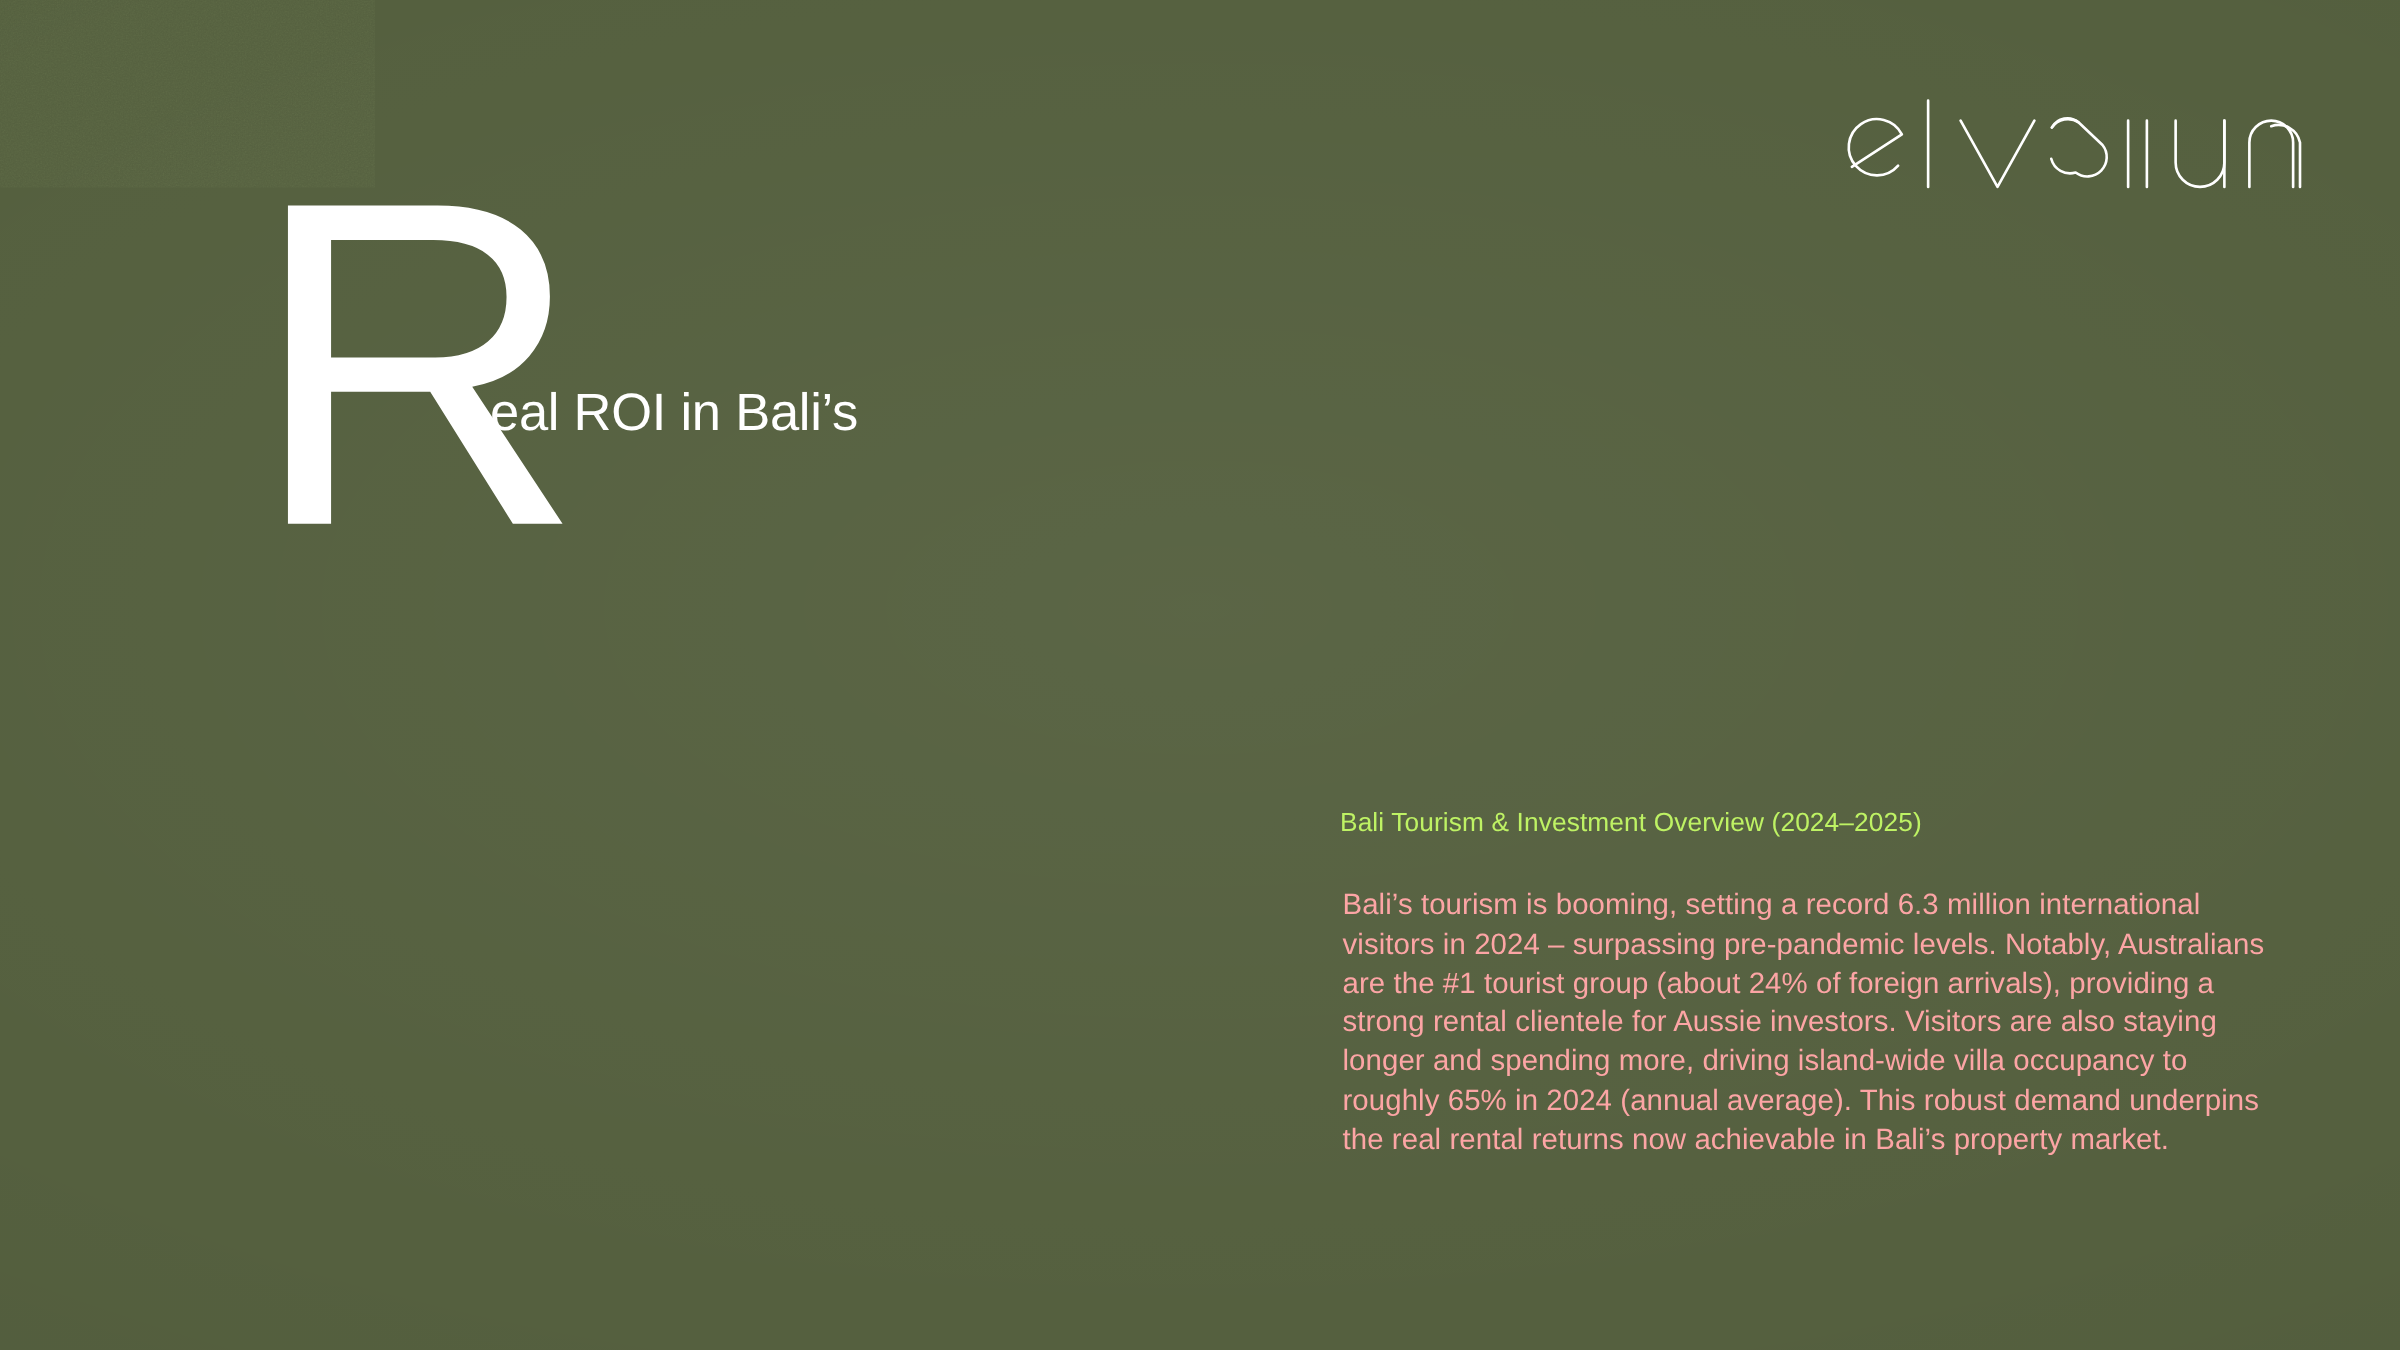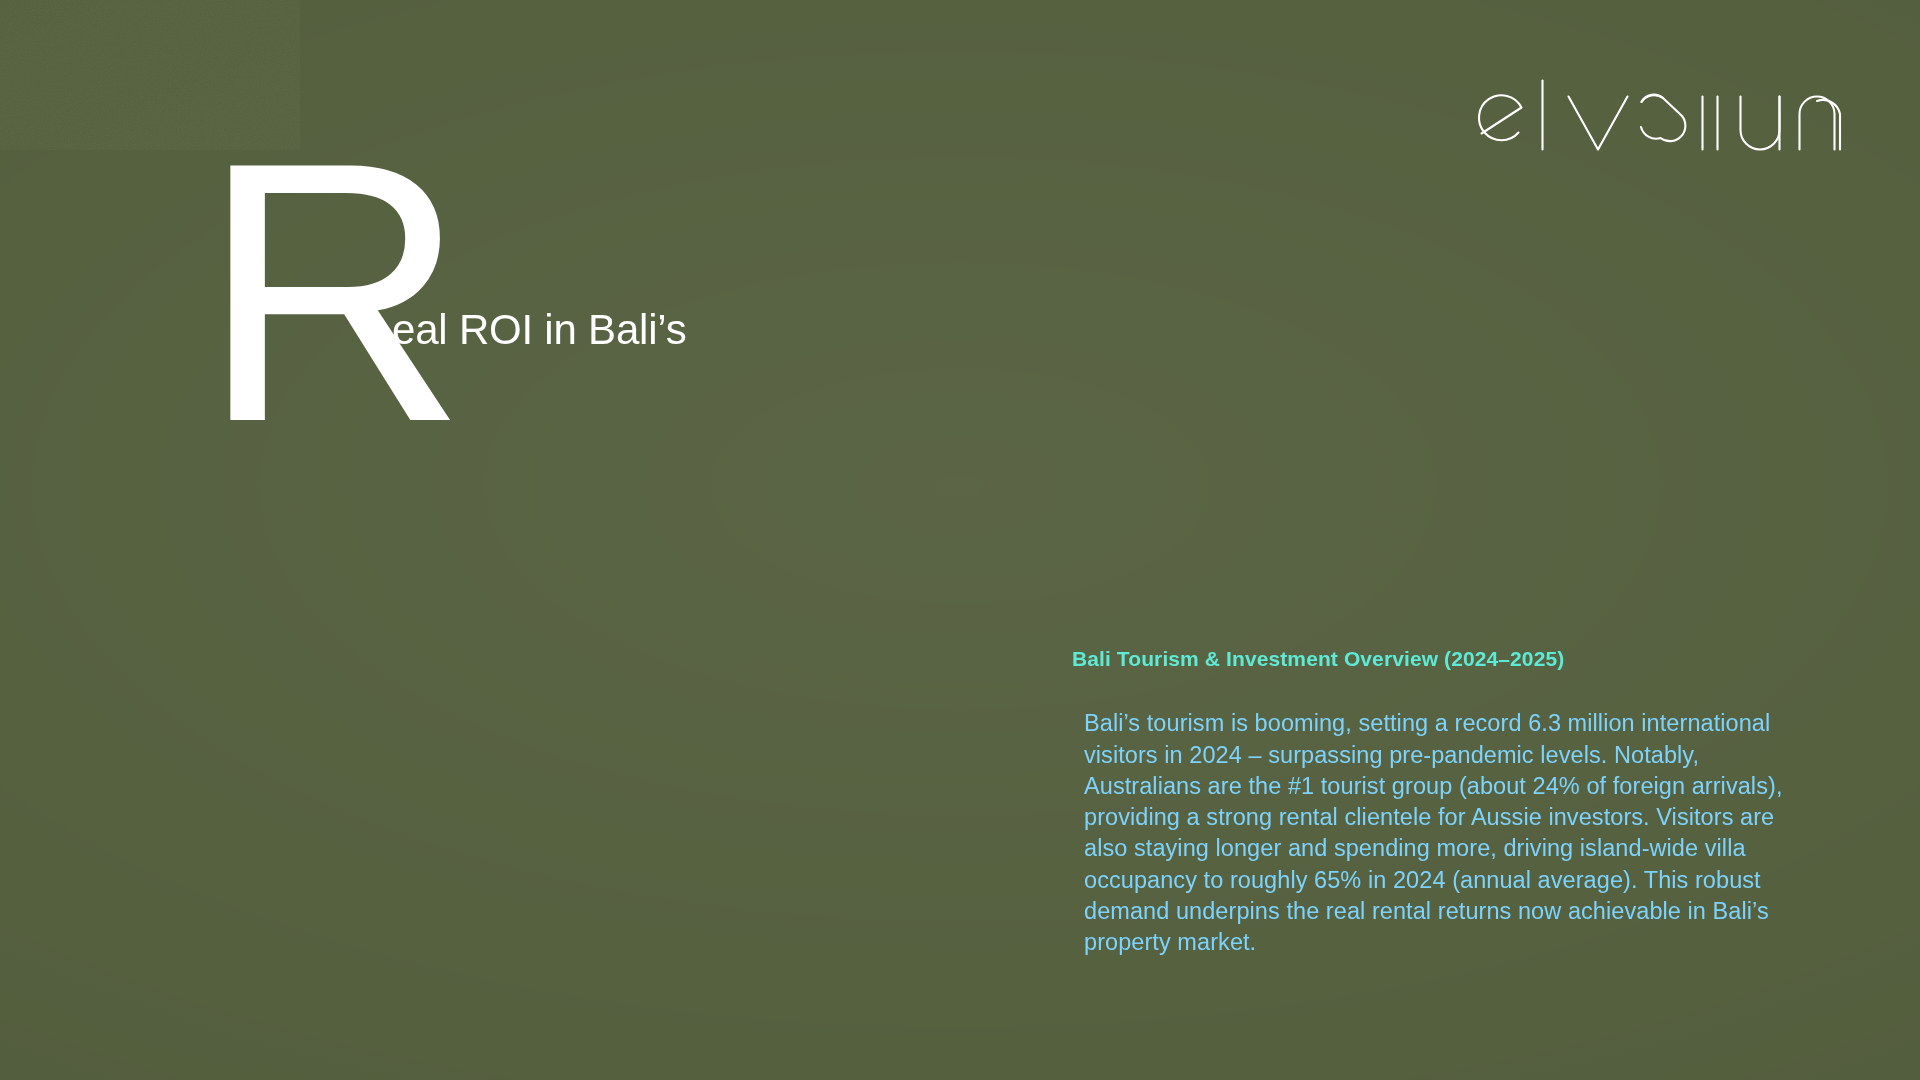--- a/index.html
+++ b/index.html
@@ -91,34 +91,34 @@
   
   .copy-block {
     position: absolute;
     left: 1072px;
     top: 645px;
     width: 760px;
   }
 
   .copy-title {
     font-size: 21px;
-    font-weight: 700;
+    font-weight: 400;
     line-height: 1.3;
     letter-spacing: 0.005em;
     margin: 0 0 36px 0;
-    color: #5eead4;
+    color: #bef264;
   }
 
   .copy-body {
     font-size: 23.5px;
     line-height: 1.33;
     font-weight: 400;
     letter-spacing: 0.003em;
-    margin: 12px;
-    color: #7dd3fc;
+    margin: 2px;
+    color: #fca5a5;
     max-width: 740px;
   }
 </style>
 </head>
 <body>
 
 <div class="slide">
 
   <svg class="noise" xmlns="http://www.w3.org/2000/svg">
     <filter id="grain">

